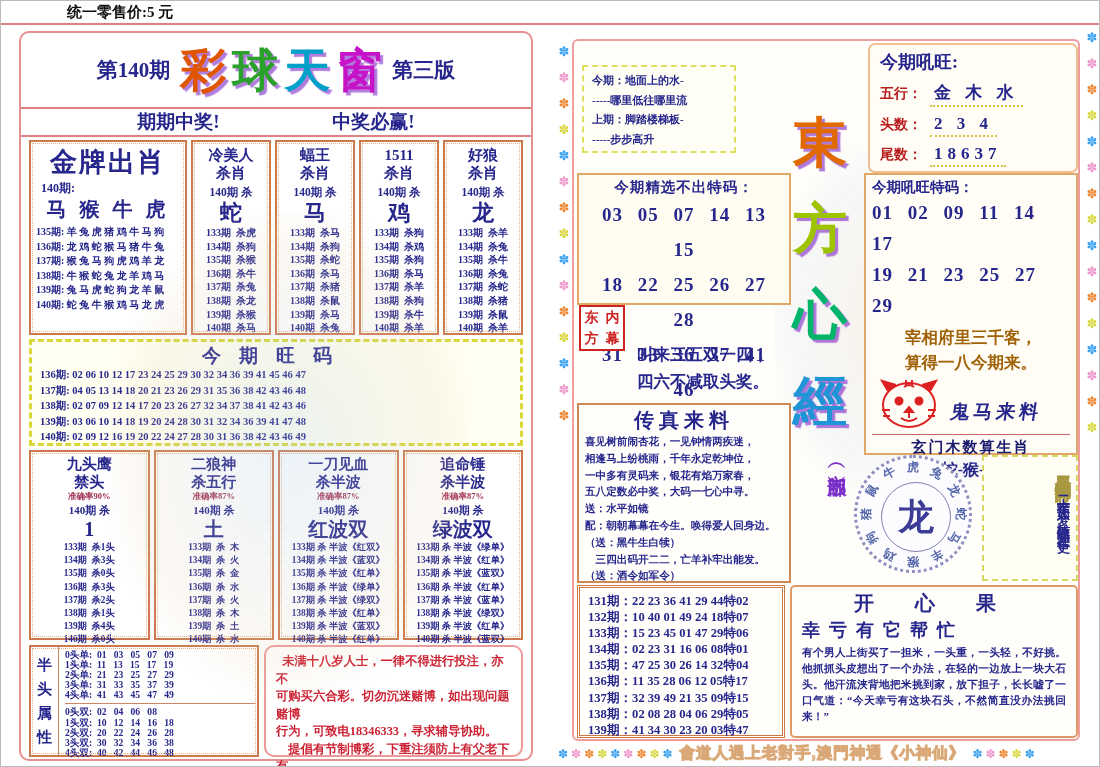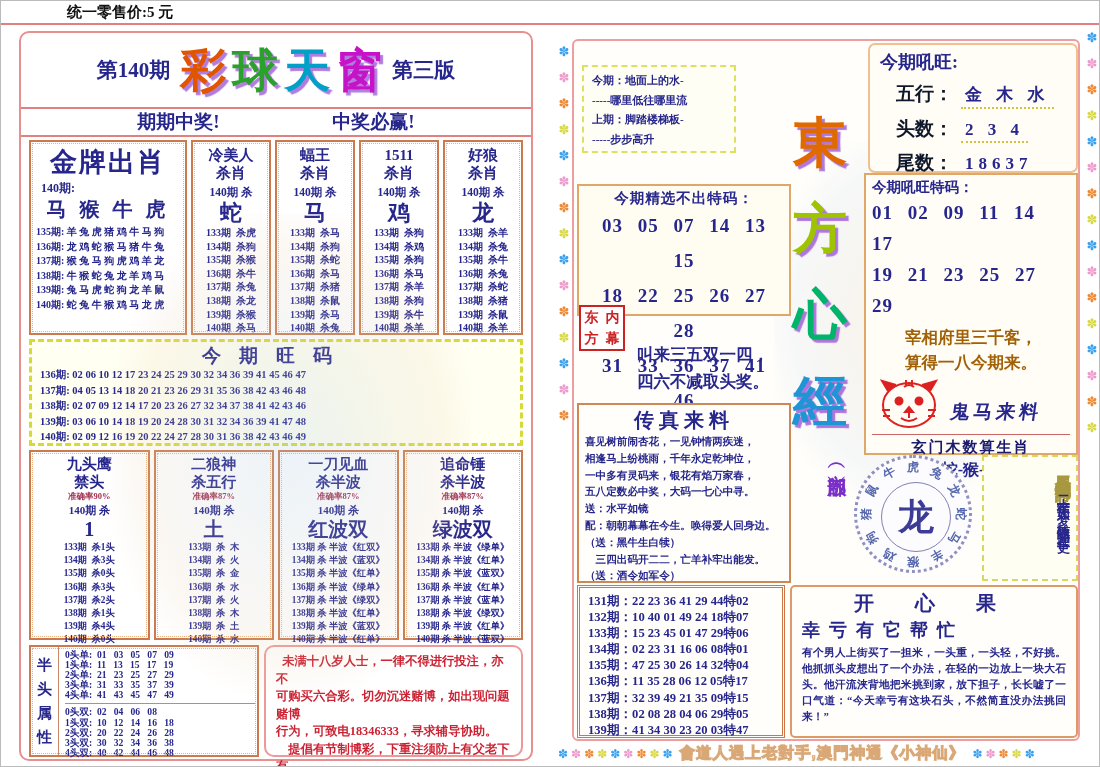--- a/index.html
+++ b/index.html
@@ -63,29 +63,29 @@
   .fcol.fright { left:528px; top:2px; }
   .flower { font-size:13px; line-height:1; font-family:"DejaVu Sans",sans-serif; }
   .flower:nth-child(4n+1){color:#3aa0ee;} .flower:nth-child(4n+2){color:#ee99cc;}
   .flower:nth-child(4n+3){color:#ee8833;} .flower:nth-child(4n+4){color:#d8d844;}
   .rbox { position:absolute; }
   .riddle { left:26px; top:36px; width:154px; height:88px; border:2px dashed #e0e060; padding:4px 8px; background:#fffef5; }
   .riddle-line { font-size:11px; font-weight:bold; color:#26268c; line-height:19.5px; white-space:pre; }
   .houwang { left:312px; top:14px; width:210px; height:130px; border:2px solid #f0c090; border-radius:7px; padding:5px 10px; background:#fffdf6; }
   .hw-title { font-size:18px; font-weight:bold; color:#26268c; }
   .hw-row { display:flex; align-items:baseline; gap:8px; margin-top:7px; }
-  .hw-label { font-size:19px; font-weight:bold; color:#0f172a;margin-left:16px; }
+  .hw-label { font-size:14px; font-weight:bold; color:#b91c1c; }
   .hw-val { font-size:17px; font-weight:bold; color:#26268c; letter-spacing:5px; border-bottom:2px dotted #d8c040; padding:0 4px 1px; }
   .emast { position:absolute; left:232px; top:70px; width:64px; text-align:center; z-index:5; }
   .emast div { font-size:54px; font-weight:bold; line-height:86px; font-family:"Liberation Sans","DejaVu Sans",sans-serif;
                text-shadow:3px 3px 1px rgba(155,85,210,.8); }
   .ec0{color:#e06a00;} .ec1{color:#9ec400;} .ec2{color:#00b46a;} .ec3{color:#2095d5;}
   .neibu { position:absolute; left:268px; top:428px; height:160px; writing-mode:vertical-rl; text-orientation:upright;
            font-size:19px; font-weight:bold; color:#7a2fc8; z-index:6; letter-spacing:2px; }
-  .jingxuan { left:21px; top:155px; width:214px; height:132px; border:2px solid #e0a868; background:#fffdf2; padding:3px 6px; text-align:center; }
+  .jingxuan { left:21px; top:144px; width:214px; height:132px; border:2px solid #e0a868; background:#fffdf2; padding:3px 6px; text-align:center; }
   .jx-title { font-size:14.5px; font-weight:bold; color:#26268c; letter-spacing:1px; }
   .num-row { font-size:19px; font-weight:bold; color:#26268c; line-height:35px; word-spacing:9px; letter-spacing:1px; }
   .seal { left:23px; top:276px; width:46px; height:46px; border:2.5px solid #cc2222; display:grid;
           grid-template-columns:1fr 1fr; background:#fff; z-index:4; }
   .seal span { font-size:14px; font-weight:bold; color:#cc2222; display:flex; align-items:center; justify-content:center; }
   .couplet1 { left:58px; top:312px; width:178px; text-align:center; }
   .couplet1 div { font-size:16.5px; font-weight:bold; color:#26268c; line-height:27px; }
   .faxbox { left:21px; top:374px; width:214px; height:180px; border:2px solid #cc8855; padding:2px 6px; background:#fffefa; }
   .fax-title { text-align:center; font-size:20px; font-weight:bold; color:#26268c; letter-spacing:5px; }
   .fax-line { font-size:10.6px; font-weight:bold; color:#26268c; line-height:16.8px; white-space:pre-wrap; }

